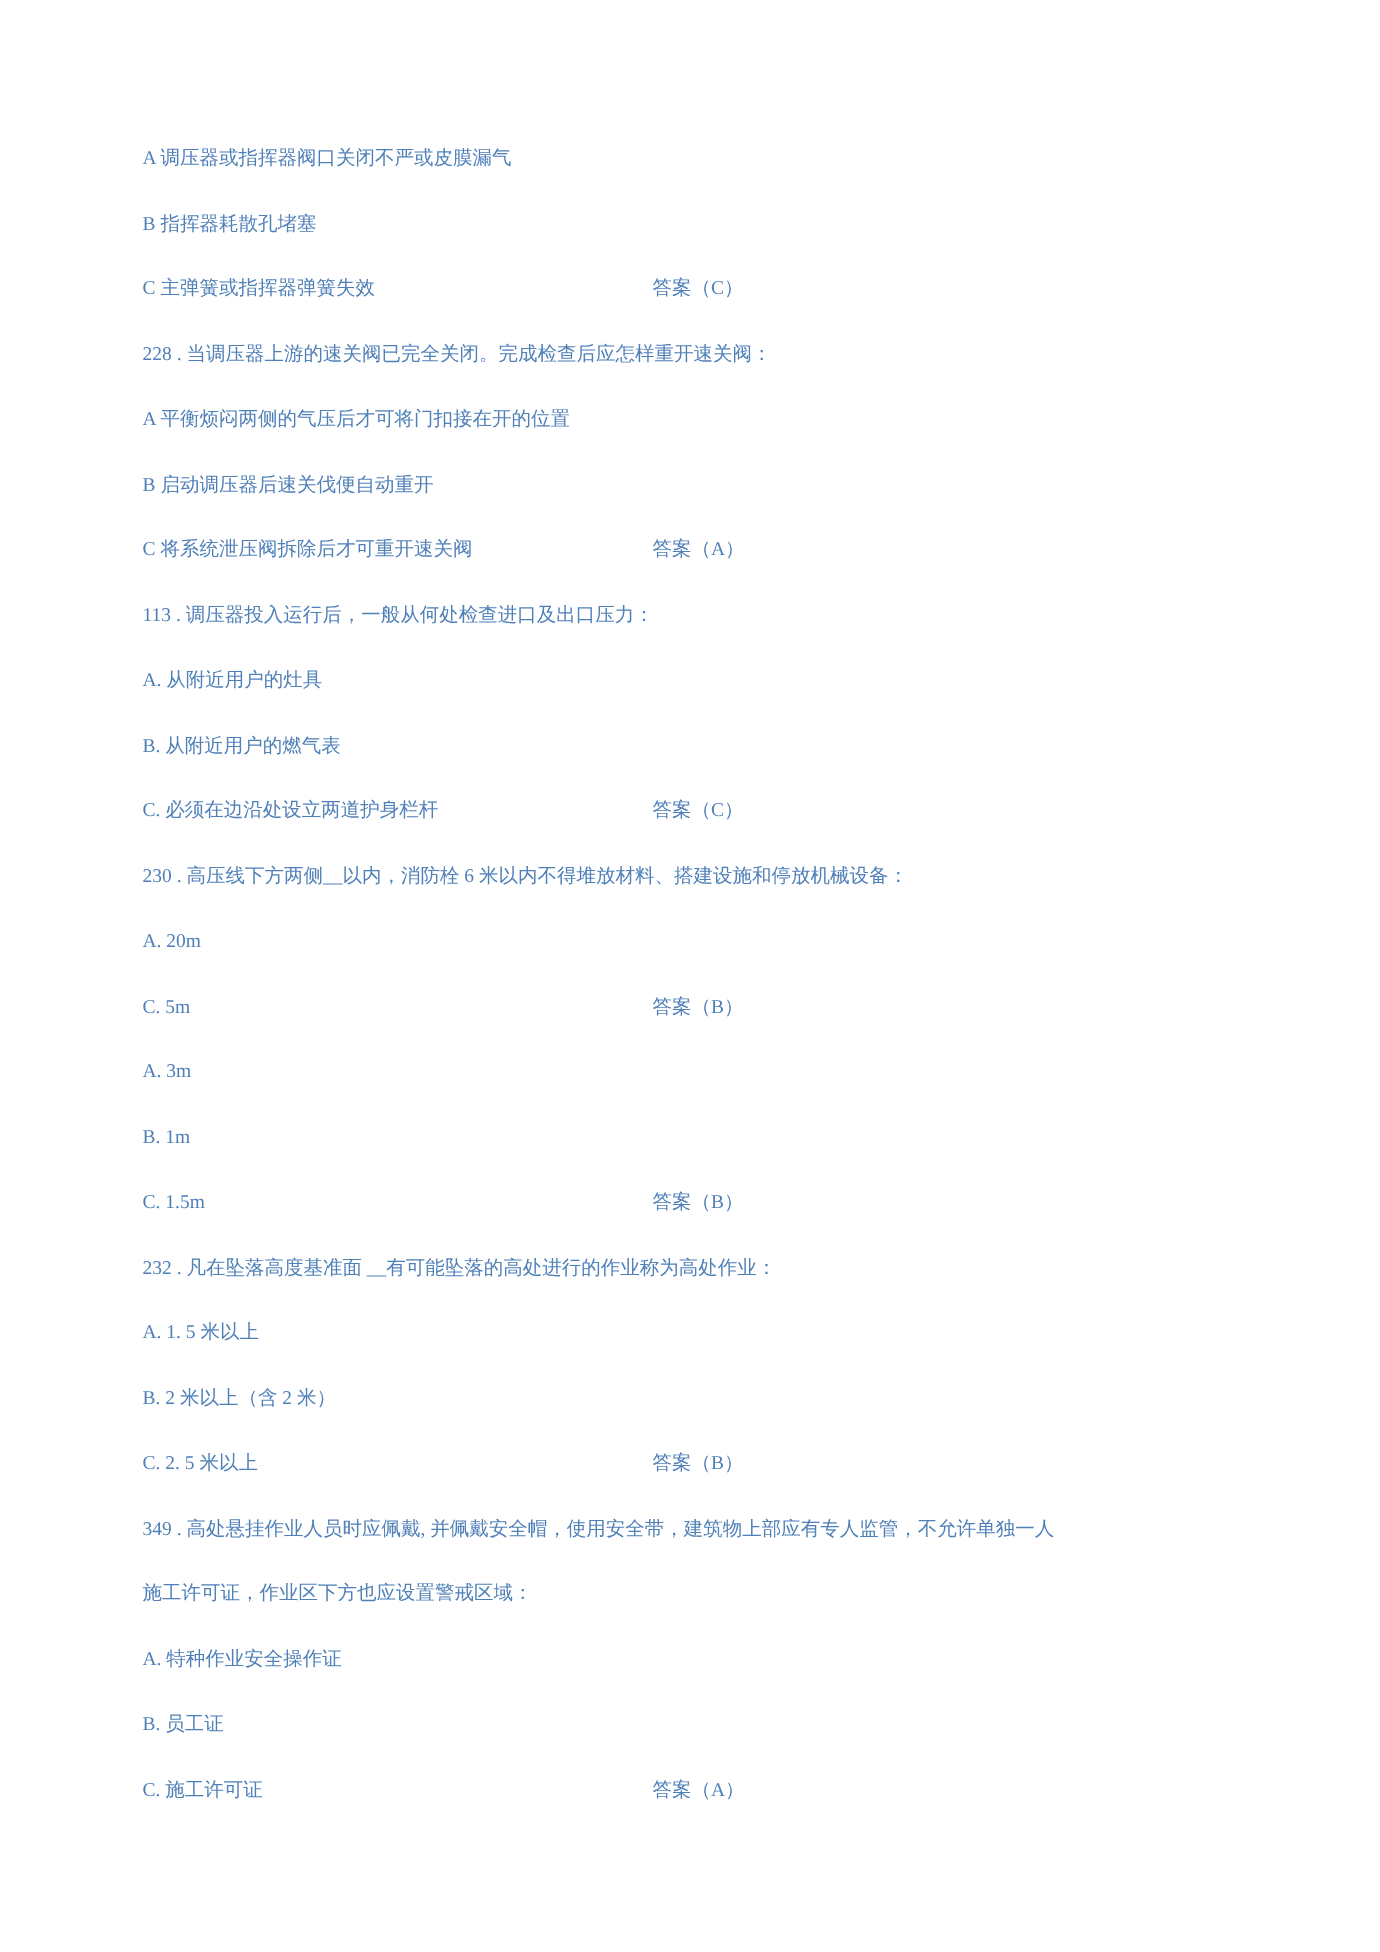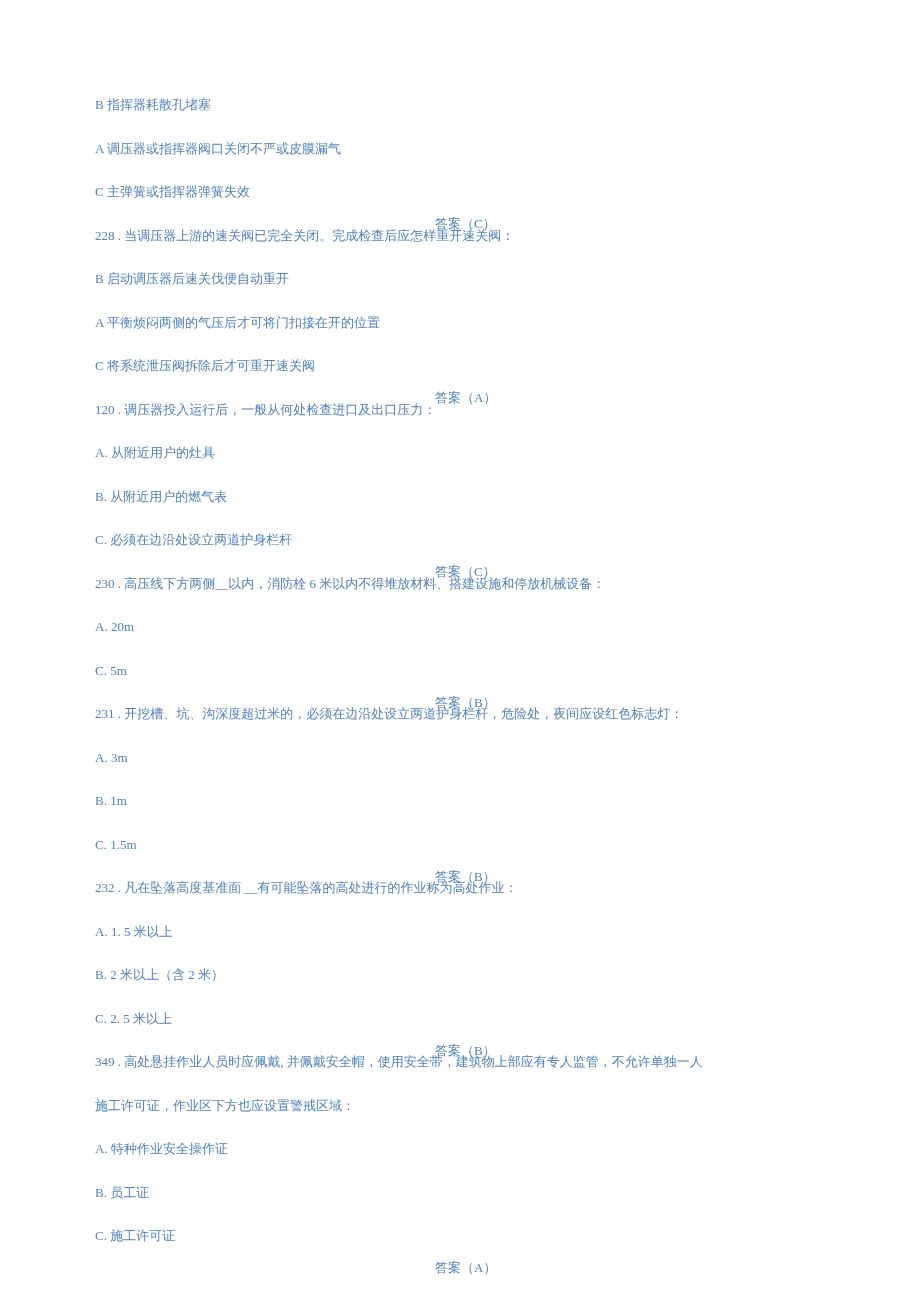--- a/index.html
+++ b/index.html
@@ -16,42 +16,40 @@
     line-height: 1.5;
   }
   .line {
     margin-bottom: 24px;
     position: relative;
   }
   .answer-col {
     position: absolute;
     left: 340px;
     top: 0;
-    margin-top: 32px;
   }
 </style>
 </head>
 <body>
 
 <div class="page" id="page">
+    <div class="line"><span>A 调压器或指挥器阀口关闭不严或皮膜漏气</span></div>
     <div class="line"><span>B 指挥器耗散孔堵塞</span></div>
-    <div class="line"><span>A 调压器或指挥器阀口关闭不严或皮膜漏气</span></div>
     <div class="line"><span>C 主弹簧或指挥器弹簧失效</span><span class="answer-col">答案（C）</span></div>
     <div class="line"><span>228  . 当调压器上游的速关阀已完全关闭。完成检查后应怎样重开速关阀：</span></div>
+    <div class="line"><span>A 平衡烦闷两侧的气压后才可将门扣接在开的位置</span></div>
     <div class="line"><span>B 启动调压器后速关伐便自动重开</span></div>
-    <div class="line"><span>A 平衡烦闷两侧的气压后才可将门扣接在开的位置</span></div>
     <div class="line"><span>C 将系统泄压阀拆除后才可重开速关阀</span><span class="answer-col">答案（A）</span></div>
-    <div class="line"><span>120  . 调压器投入运行后，一般从何处检查进口及出口压力：</span></div>
+    <div class="line"><span>113  . 调压器投入运行后，一般从何处检查进口及出口压力：</span></div>
     <div class="line"><span>A. 从附近用户的灶具</span></div>
     <div class="line"><span>B. 从附近用户的燃气表</span></div>
     <div class="line"><span>C. 必须在边沿处设立两道护身栏杆</span><span class="answer-col">答案（C）</span></div>
     <div class="line"><span>230  . 高压线下方两侧__以内，消防栓 6 米以内不得堆放材料、搭建设施和停放机械设备：</span></div>
     <div class="line"><span>A.  20m</span></div>
     <div class="line"><span>C.  5m</span><span class="answer-col">答案（B）</span></div>
-    <div class="line"><span>231  . 开挖槽、坑、沟深度超过米的，必须在边沿处设立两道护身栏杆，危险处，夜间应设红色标志灯：</span></div>
     <div class="line"><span>A.  3m</span></div>
     <div class="line"><span>B.  1m</span></div>
     <div class="line"><span>C.  1.5m</span><span class="answer-col">答案（B）</span></div>
     <div class="line"><span>232  . 凡在坠落高度基准面 __有可能坠落的高处进行的作业称为高处作业：</span></div>
     <div class="line"><span>A. 1. 5 米以上</span></div>
     <div class="line"><span>B. 2 米以上（含 2 米）</span></div>
     <div class="line"><span>C. 2. 5 米以上</span><span class="answer-col">答案（B）</span></div>
     <div class="line"><span>349  . 高处悬挂作业人员时应佩戴, 并佩戴安全帽，使用安全带，建筑物上部应有专人监管，不允许单独一人</span></div>
     <div class="line"><span>施工许可证，作业区下方也应设置警戒区域：</span></div>
     <div class="line"><span>A. 特种作业安全操作证</span></div>

